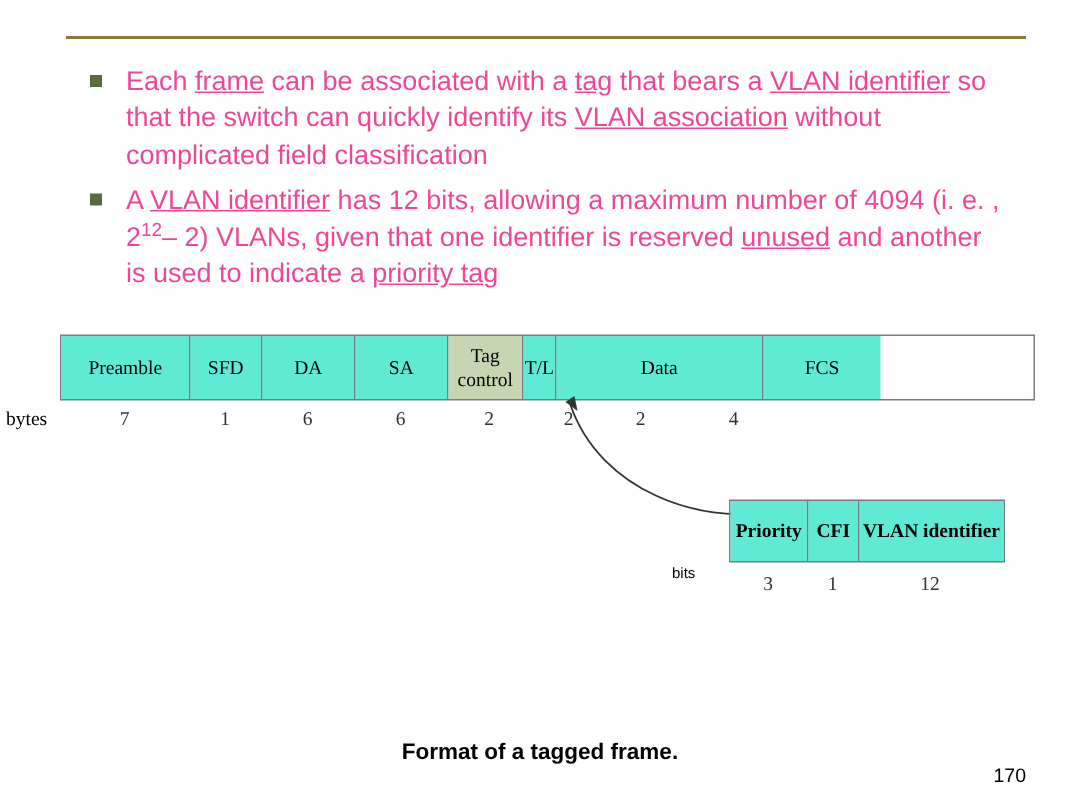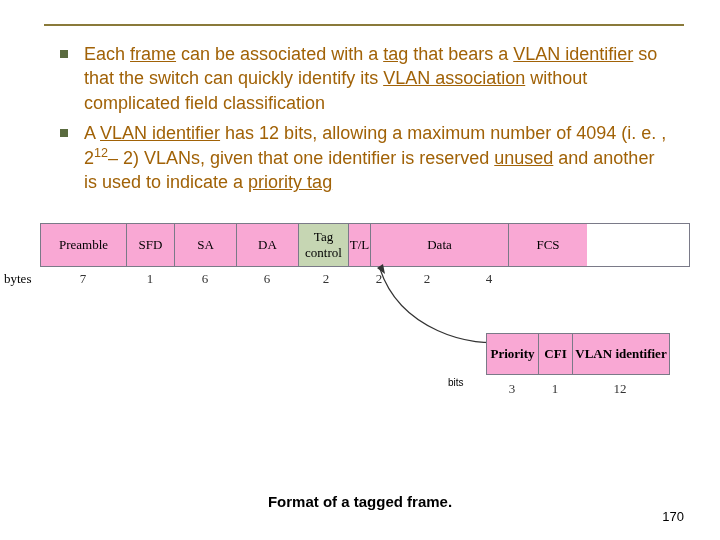--- a/index.html
+++ b/index.html
@@ -28,21 +28,21 @@
   .bullet-square {
     width: 8px;
     height: 8px;
     background: #5a6b3f;
     margin: 8px 16px 0 0;
     flex-shrink: 0;
   }
   .bullet-text {
     font-size: 18px;
     line-height: 1.35;
-    color: #a16207;
+    color: #ec4899;
   }
   .u { text-decoration: underline; }
   sup { font-size: 0.7em; vertical-align: super; }
   .diagram {
     margin: 28px 0 0 10px;
     position: relative;
   }
   .frame-table {
     display: flex;
     border: 1px solid #7a7a88;
@@ -52,21 +52,21 @@
     display: flex;
     align-items: center;
     justify-content: center;
     font-family: "Times New Roman", serif;
     font-size: 13px;
     text-align: center;
     height: 42px;
     padding: 0 2px;
   }
   .cell:last-child { border-right: none; }
-  .c-gray { background: #f9a8d4; }
+  .c-gray { background: #5eead4; }
   .c-green { background: #c6d6b3; }
   .bytes-row, .bits-row {
     display: flex;
     font-family: "Times New Roman", serif;
     font-size: 13px;
     color: #333;
     margin-top: 4px;
   }
   .bytes-label, .bits-label {
     position: absolute;
@@ -123,22 +123,22 @@
   </div>
 </div>
 
 <div class="diagram">
 
   <div class="bytes-label" style="top:48px;">bytes</div>
 
   <div class="frame-table" id="frame-table">
       <div class="cell c-gray" style="width: 86px;">Preamble</div>
       <div class="cell c-gray" style="width: 48px;">SFD</div>
+      <div class="cell c-gray" style="width: 62px;">DA</div>
       <div class="cell c-gray" style="width: 62px;">SA</div>
-      <div class="cell c-gray" style="width: 62px;">DA</div>
       <div class="cell c-green" style="width: 50px;">Tag control</div>
       <div class="cell c-gray" style="width: 22px;">T/L</div>
       <div class="cell c-gray" style="width: 138px;">Data</div>
       <div class="cell c-gray" style="width: 78px;">FCS</div>
     </div>
   <div class="bytes-row" id="bytes-row">
       <div class="num" style="width: 86px;">7</div>
       <div class="num" style="width: 48px;">1</div>
       <div class="num" style="width: 62px;">6</div>
       <div class="num" style="width: 62px;">6</div>

